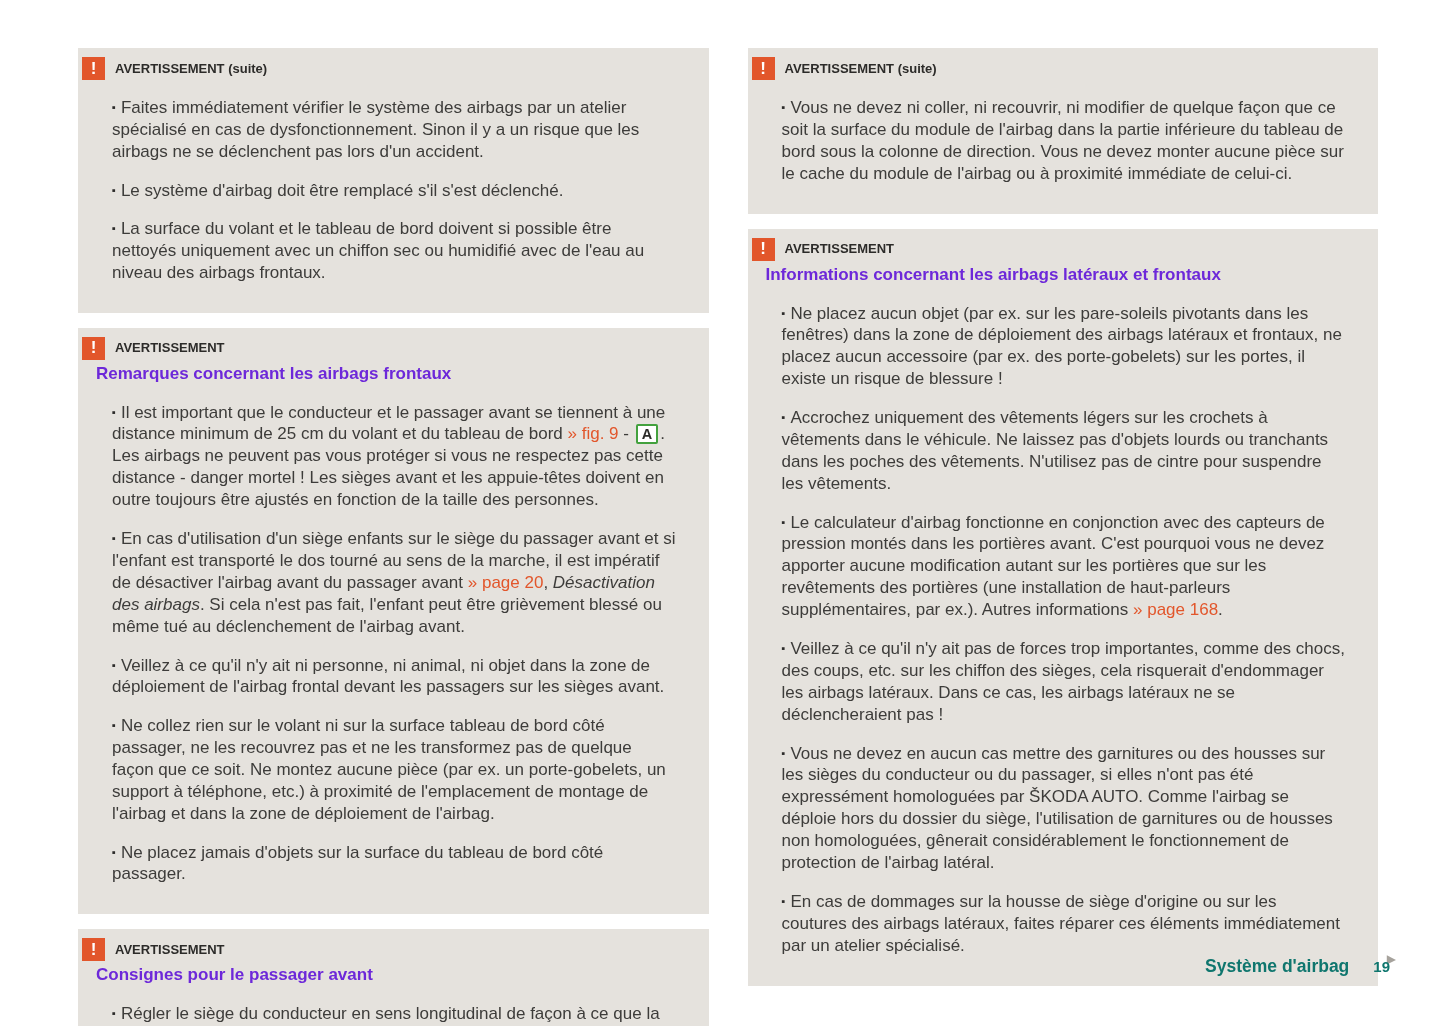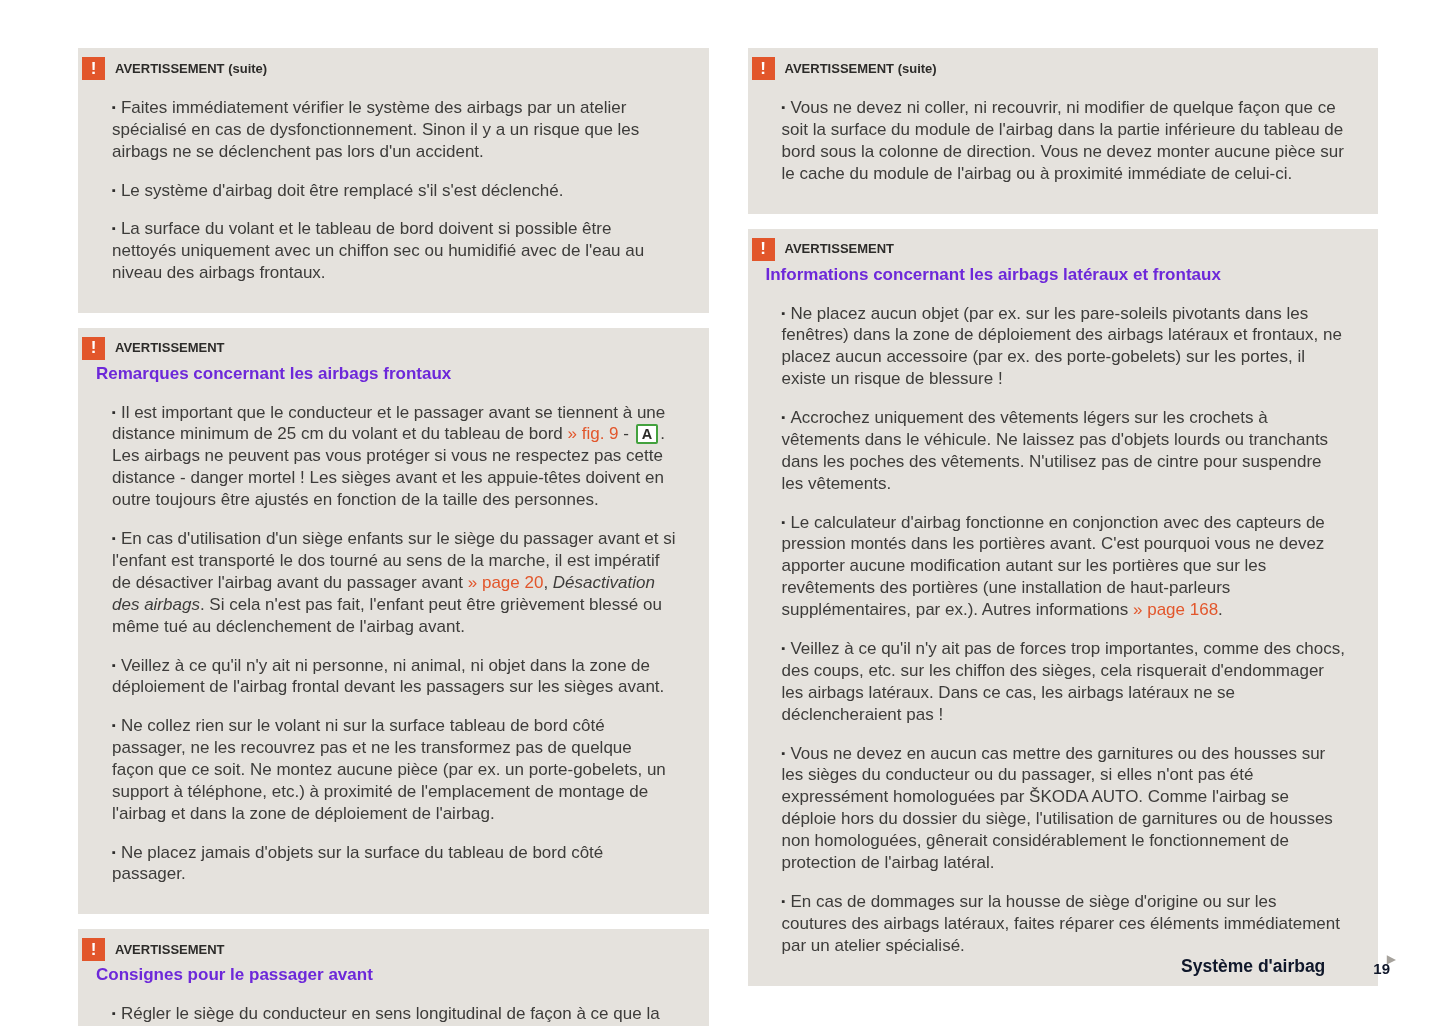--- a/index.html
+++ b/index.html
@@ -24,21 +24,21 @@
   .bullet{font-size:11px;vertical-align:1.5px;margin-right:5px;color:#2c2b29;}
   .ref-link{color:#e2562b;text-decoration:none;cursor:pointer;text-align:center;}
   .boxed-letter{
     display:inline-block;border:2px solid #43a13e;background:#ffffff;color:#2c2b29;
     font-weight:700;font-size:14.5px;line-height:16px;padding:0 4px;margin:0 2px;
     border-radius:2px;vertical-align:0px;
   }
   .italic{font-style:italic;}
   .cont-arrow{position:absolute;right:-18px;bottom:16px;color:#a6a29c;font-size:12px;}
   .footer{
-    position:absolute;top:956px;right:55px;display:flex;align-items:flex-end;gap:48px;color:#0f172a;
+    position:absolute;top:956px;right:55px;display:flex;align-items:center;gap:24px;color:#0f766e;
   }
   .footer-title{font-weight:700;font-size:17.5px;}
   .footer-page{font-weight:700;font-size:15px;}
 </style>
 </head>
 <body>
 
 <div class="columns">
   <div class="column" id="col-0">
       <section class="warning-box">

